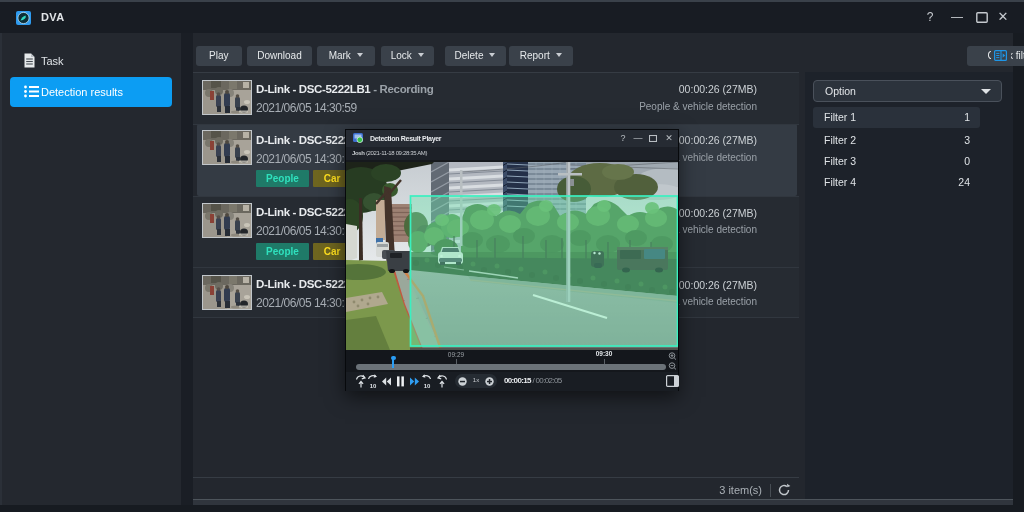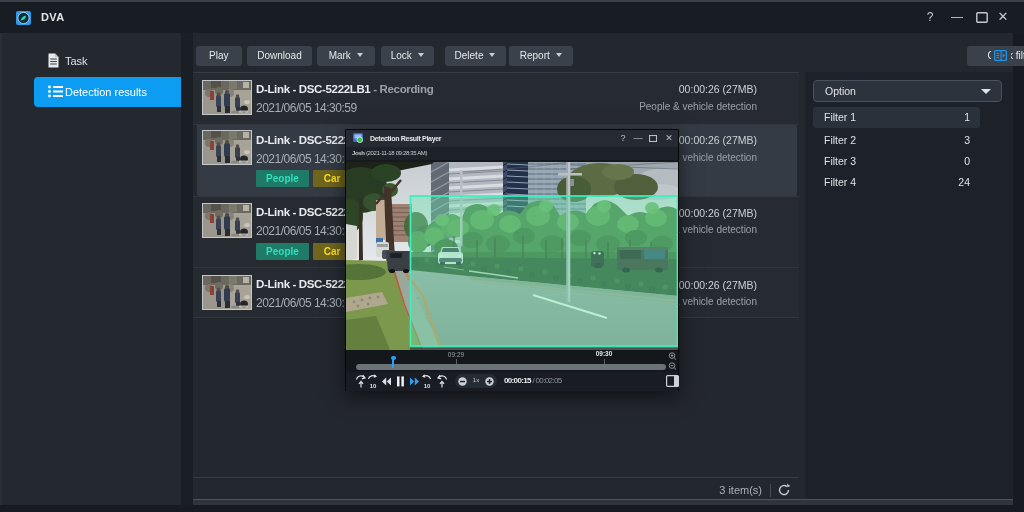--- a/index.html
+++ b/index.html
@@ -8,21 +8,21 @@
   .abs { position:absolute; }
   #stage { position:relative; width:1024px; height:512px; }
   
   #topline { left:0; top:0; width:1024px; height:2px; background:#3a414a; }
   #titlebar { left:0; top:2px; width:1024px; height:31px; background:#181c23; }
   #appicon { left:16px; top:10.5px; width:15px; height:14px; }
   #apptitle { left:41px; top:11px; font-size:11px; font-weight:bold; color:#e2e5e8; letter-spacing:.4px; }
   .winbtn { top:9px; width:16px; height:16px; color:#c6cacf; font-size:12px; text-align:center; line-height:16px; }
   
   #sidebar { left:0; top:33px; width:181px; height:472px; background:#24282f; }
-  .nav { position:absolute; left:0; width:181px; height:30px; color:#dde1e5; font-size:11px;margin-left:24px; }
+  .nav { position:absolute; left:0; width:181px; height:30px; color:#dde1e5; font-size:11px; }
   .nav .lbl { position:absolute; left:41px; top:8.5px; }
   .navsel { left:10px; width:162px; background:#0c9df3; border-radius:4px; color:#fff; }
   .navsel .lbl { left:31px; }
   
   #gapv { left:181px; top:33px; width:12px; height:472px; background:#1a1e25; }
   #content { left:193px; top:33px; width:820px; height:466px; background:#23272e; }
   #rightpanel { left:805px; top:72px; width:208px; height:427px; background:#1d222a; }
   #rightstrip { left:1013px; top:33px; width:11px; height:479px; background:#171b21; }
   #botline { left:193px; top:499px; width:820px; height:1px; background:#4d545b; }
   #botband { left:193px; top:500px; width:820px; height:5px; background:#30353d; }

